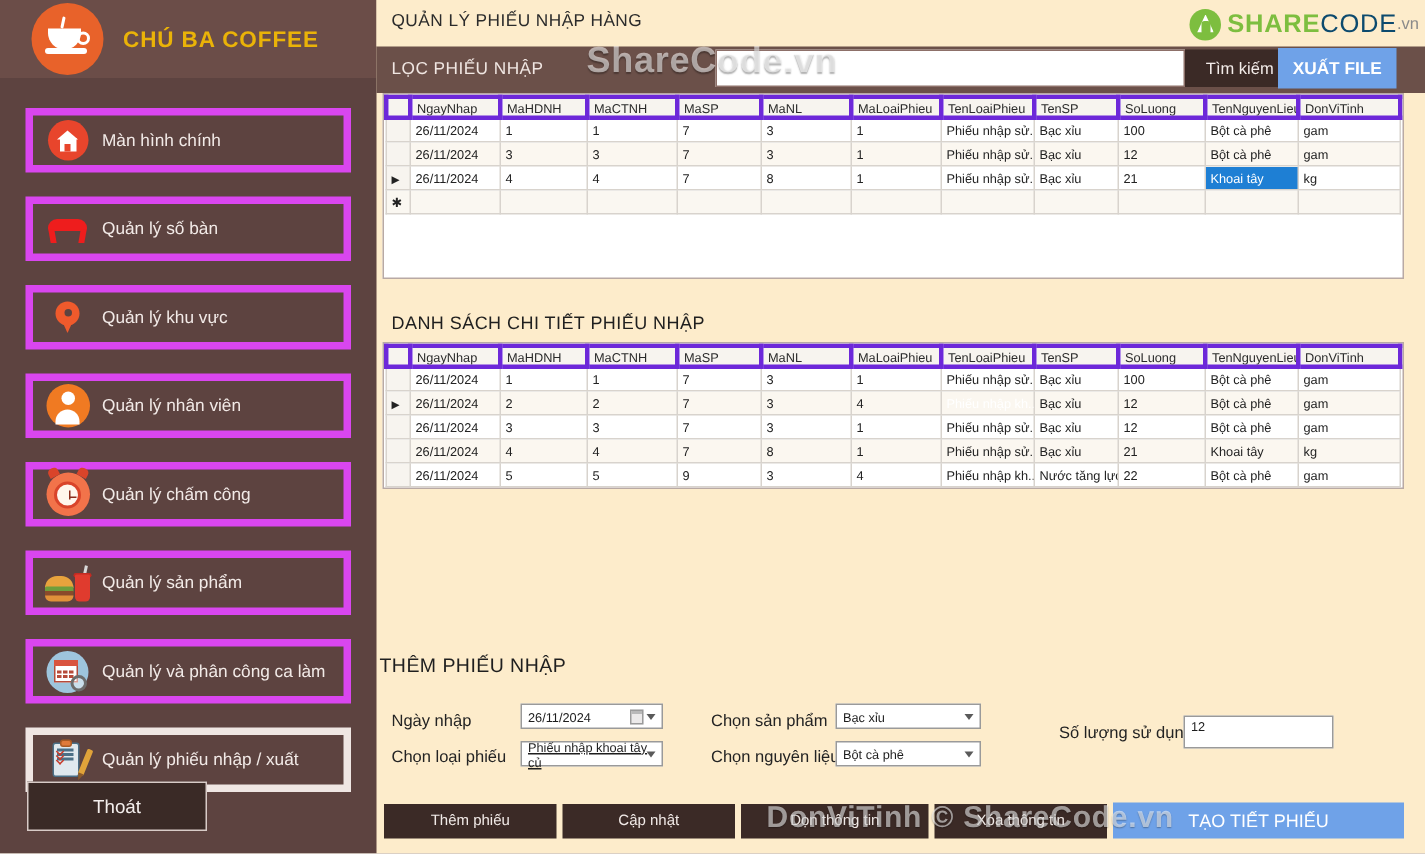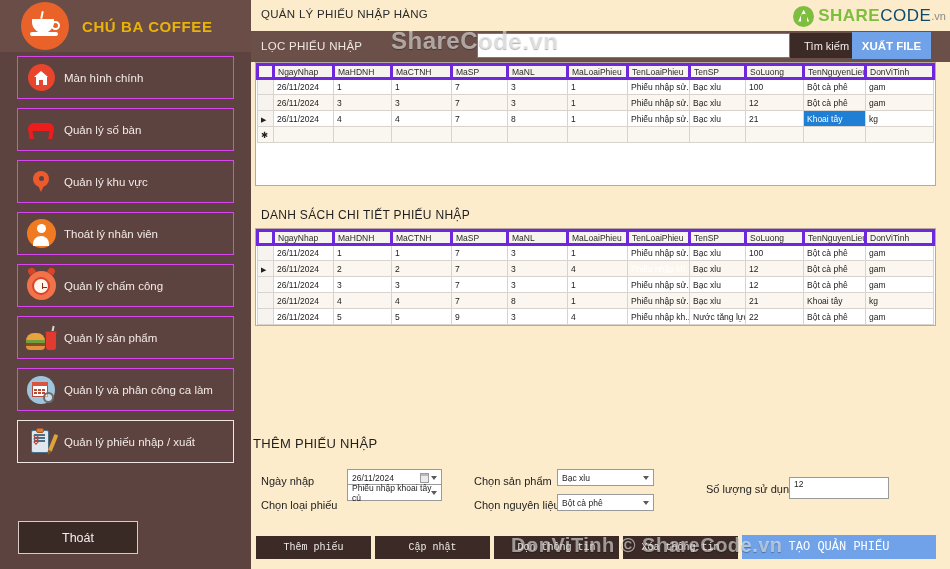--- a/index.html
+++ b/index.html
@@ -62,23 +62,23 @@
     border-radius: 2px; transform: rotate(12deg);
   }
   #brand-name {
     color: #eab308; font-size: 15px; font-weight: bold;
     letter-spacing: .6px; margin-left: 13px;
   }
 
   #nav { position: absolute; left: 0; top: 56px; width: 251px; }
   .nav-item {
     position: relative;
-    margin: 0 17px 9px 17px;
+    margin: 16px 17px 9px 17px;
     height: 43px;
-    border: 1px solid #d946ef;
+    border: 5px solid #d946ef;
     display: flex; align-items: center;
     cursor: pointer;
   }
   .nav-item.active { border-color: #efe6e3; }
   .nav-icon {
     width: 46px; min-width: 46px;
     display: flex; align-items: center; justify-content: center;
   }
   .nav-label {
     color: #f2eae7; font-size: 11.5px;
@@ -369,38 +369,38 @@
     border: 1px solid #9b9b9b;
   }
   .date-ico:before {
     content: ''; position: absolute; left: 0; top: 0; right: 0; height: 2.5px;
     background: #b9b9b9;
   }
 
   #lbl-ngaynhap   { left: 10px;  top: 15px; }
   #ctl-ngaynhap   { left: 96px;  top: 9px;  width: 95px; height: 17px; }
   #lbl-loaiphieu  { left: 10px;  top: 39px; }
-  #ctl-loaiphieu  { left: 96px;  top: 24px; width: 95px; height: 17px; }
+  #ctl-loaiphieu  { left: 96px;  top: 34px; width: 95px; height: 17px; text-decoration: underline; }
   #lbl-sanpham    { left: 223px; top: 15px; }
   #ctl-sanpham    { left: 306px; top: 9px;  width: 97px; height: 17px; }
   #lbl-nguyenlieu { left: 223px; top: 39px; }
   #ctl-nguyenlieu { left: 306px; top: 34px; width: 97px; height: 17px; }
   #lbl-soluong    { left: 455px; top: 23px; }
   #ctl-soluong    { left: 538px; top: 17px; width: 100px; height: 22px;
                     align-items: flex-start; padding-top: 1px; }
 
   
   #btnbar { position: absolute; left: 0; top: 536px; width: 699px; height: 23px; }
   .bbtn {
     position: absolute; top: 0; height: 23px;
     background: #3b2a26; color: #f1eae7;
     font-size: 10px;
     display: flex; align-items: center; justify-content: center;
     border: none; cursor: pointer;
-    font-family: Liberation Mono, monospace;
+    font-family: Liberation Sans, sans-serif;
   }
   #bbtn-add    { left: 5px;   width: 115px; }
   #bbtn-update { left: 124px; width: 115px; }
   #bbtn-clear  { left: 243px; width: 125px; }
   #bbtn-delete { left: 372px; width: 115px; }
   #bbtn-create {
     left: 491px; width: 194px; height: 24px; top: -1px;
     background: #6fa2e8; color: #ffffff; font-size: 12px;
   }
 
@@ -471,21 +471,21 @@
         <div class="nav-label">Quản lý khu vực</div>
       </div>
 
       <div class="nav-item">
         <div class="nav-icon">
           <div class="circ ic-user">
               <div class="user-head"></div>
               <div class="user-body"></div>
             </div>
         </div>
-        <div class="nav-label">Thoát lý nhân viên</div>
+        <div class="nav-label">Quản lý nhân viên</div>
       </div>
 
       <div class="nav-item">
         <div class="nav-icon">
           <div class="circ ic-clock">
             <div class="clk-b1"></div>
               <div class="clk-b2"></div>
             <div class="clk-face">
                 <div class="clk-h"></div>
                 <div class="clk-m"></div>
@@ -822,19 +822,19 @@
       <div class="f-ctl" id="ctl-soluong">
         <span>12</span>
       </div>
     </div>
 
     <div id="btnbar">
       <button class="bbtn" id="bbtn-add">Thêm phiếu</button>
       <button class="bbtn" id="bbtn-update">Cập nhật</button>
       <button class="bbtn" id="bbtn-clear">Dọn thông tin</button>
       <button class="bbtn" id="bbtn-delete">Xóa thông tin</button>
-      <button class="bbtn" id="bbtn-create">TẠO QUẢN PHIẾU</button>
+      <button class="bbtn" id="bbtn-create">TẠO TIẾT PHIẾU</button>
     </div>
 
     <div class="wm" id="wm1">ShareCode.vn</div>
     <div class="wm" id="wm2">DonViTinh © ShareCode.vn</div>
   </div>
 </div>
 
 </body></html>

